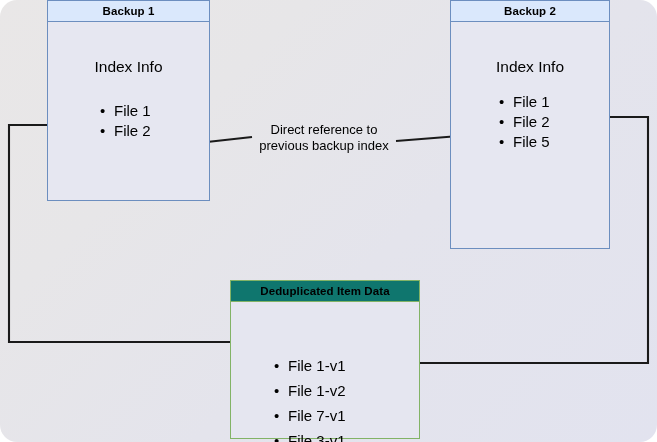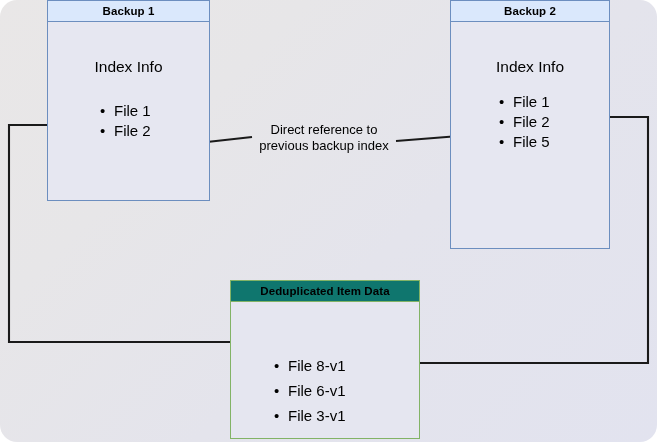--- a/index.html
+++ b/index.html
@@ -157,22 +157,23 @@
         <li>File 2</li>
         <li>File 5</li>
       </ul>
     </div>
   </div>
 
   <div class="node green" id="dedup">
     <div class="node-header">Deduplicated Item Data</div>
     <div class="node-body">
       <ul class="file-list">
-        <li>File 8-v1</li>
-        <li>File 6-v1</li>
+        <li>File 1-v1</li>
+        <li>File 1-v2</li>
+        <li>File 7-v1</li>
         <li>File 3-v1</li>
       </ul>
     </div>
   </div>
 
   <div class="edge-label">
     <div>Direct reference to</div>
     <div>previous backup index</div>
   </div>
 

